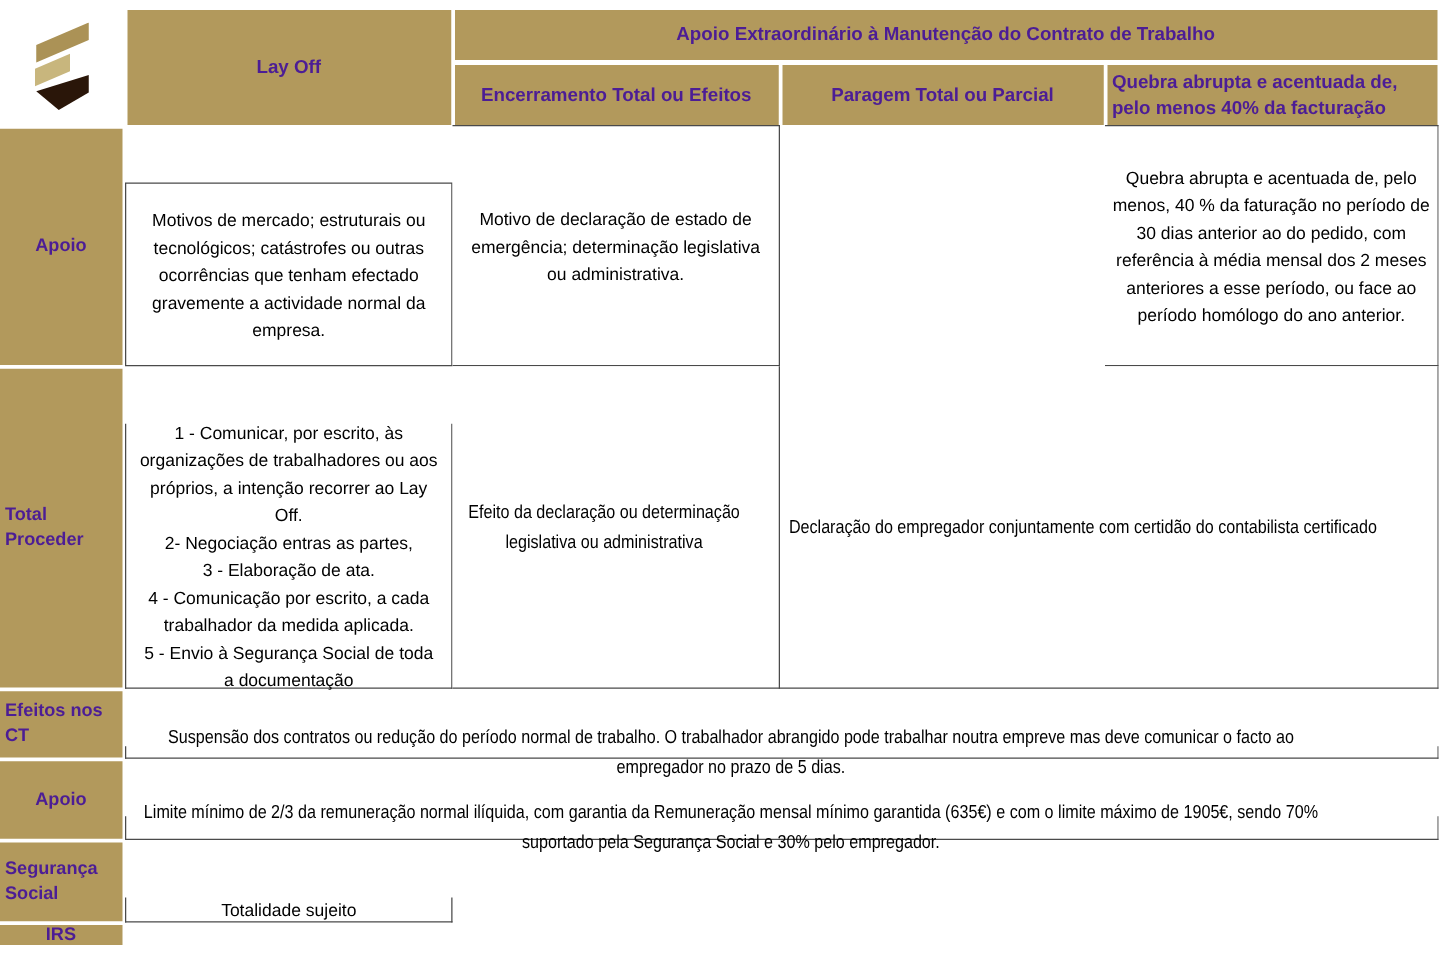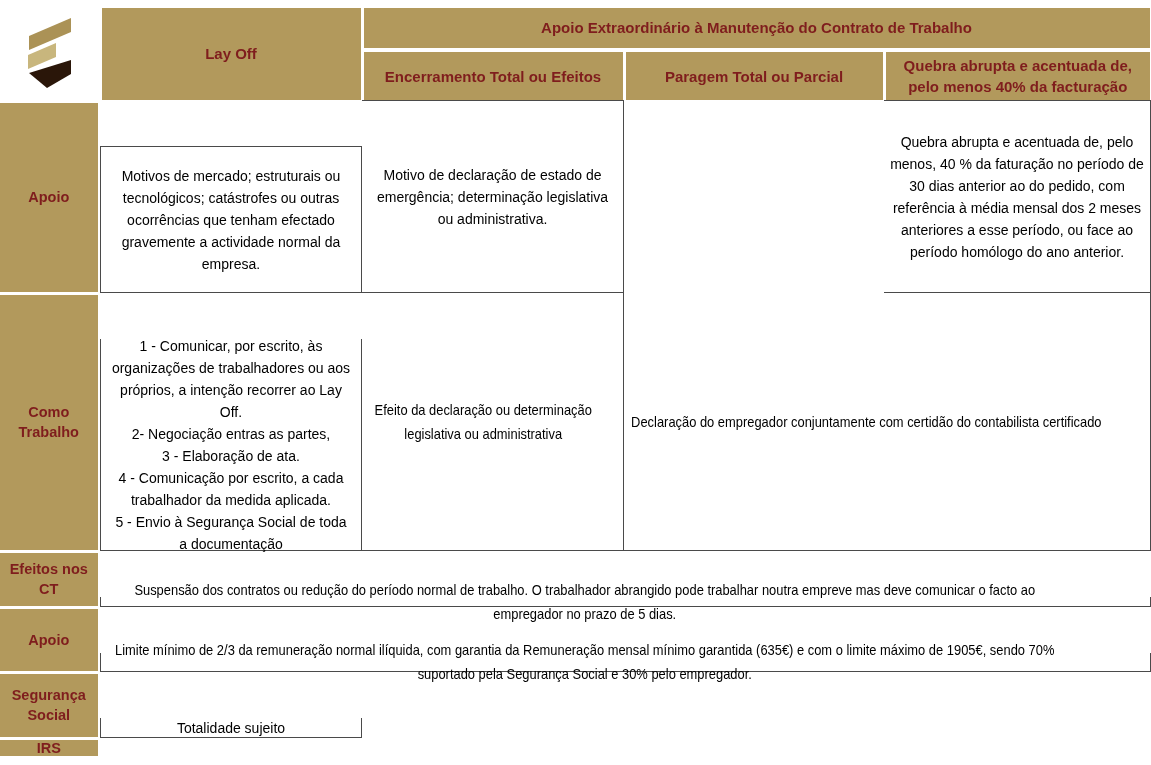--- a/index.html
+++ b/index.html
@@ -8,22 +8,22 @@
     font-family:"Liberation Sans", sans-serif;color:#000;overflow:hidden;
   }
   .tbl{
     display:grid;
     grid-template-columns:100px 262px 262px 260px 267px;
     grid-template-rows:40px 52px 193px 258px 56px 65px 66px 22px;
     padding-top:8px;
   }
   
   .gold{
-    background:#b2995c;color:#7f1d1d;font-weight:bold;
-    display:flex;align-items:center;justify-content:center;text-align:center;
+    background:#b2995c;color:#4c1d95;font-weight:bold;
+    display:flex;align-items:center;justify-content:center;text-align:left;
     font-size:15px;line-height:20px;padding:2px 4px;box-sizing:border-box;
     white-space:pre-line;
   }
   .lbl{font-size:14.5px;margin:1.5px 2.5px 1.5px 0;}
   .hdr{margin-left:1.5px;margin-right:1.5px;}
   .hdr-sub{margin-top:4px;line-height:21px;}
   
   .cell{
     background:#fff;
     border-right:1px solid #4a4a4a;border-bottom:1px solid #4a4a4a;
@@ -56,21 +56,21 @@
     <div class="gold hdr" style="grid-area:1/3/2/6">Apoio Extraordinário à Manutenção do Contrato de Trabalho</div>
     <div class="gold hdr hdr-sub" style="grid-area:2/3/3/4">Encerramento Total ou Efeitos</div>
     <div class="gold hdr hdr-sub" style="grid-area:2/4/3/5">Paragem Total ou Parcial</div>
     <div class="gold hdr hdr-sub" style="grid-area:2/5/3/6;margin-right:1px">Quebra abrupta e acentuada de, pelo menos 40% da facturação</div>
 
     <div class="gold lbl" style="grid-area:3/1;margin-top:2.5px">Apoio</div>
     <div class="cell first-col first-row" style="grid-area:3/2">Motivos de mercado; estruturais ou tecnológicos; catástrofes ou outras ocorrências que tenham efectado gravemente a actividade normal da empresa.</div>
     <div class="cell first-row" style="grid-area:3/3">Motivo de declaração de estado de emergência; determinação legislativa ou administrativa.</div>
     <div class="cell first-row" style="grid-area:3/5;padding:2px 6px">Quebra abrupta e acentuada de, pelo menos, 40 % da faturação no período de 30 dias anterior ao do pedido, com referência à média mensal dos 2 meses anteriores a esse período, ou face ao período homólogo do ano anterior.</div>
 
-    <div class="gold lbl" style="grid-area:4/1">Como Trabalho</div>
+    <div class="gold lbl" style="grid-area:4/1">Total Proceder</div>
     <div class="cell first-col" style="grid-area:4/2">1 - Comunicar, por escrito, às organizações de trabalhadores ou aos próprios, a intenção recorrer ao Lay Off.
 2- Negociação entras as partes,
 3 - Elaboração de ata.
 4 - Comunicação por escrito, a cada trabalhador da medida aplicada.
 5 - Envio à Segurança Social de toda a documentação</div>
     <div class="cell" style="grid-area:4/3">
       <span class="sq">Efeito da declaração ou determinação legislativa ou administrativa</span>
     </div>
     <div class="cell" style="grid-area:4/4/5/6">
       <span class="sq">Declaração do empregador conjuntamente com certidão do contabilista certificado</span>

